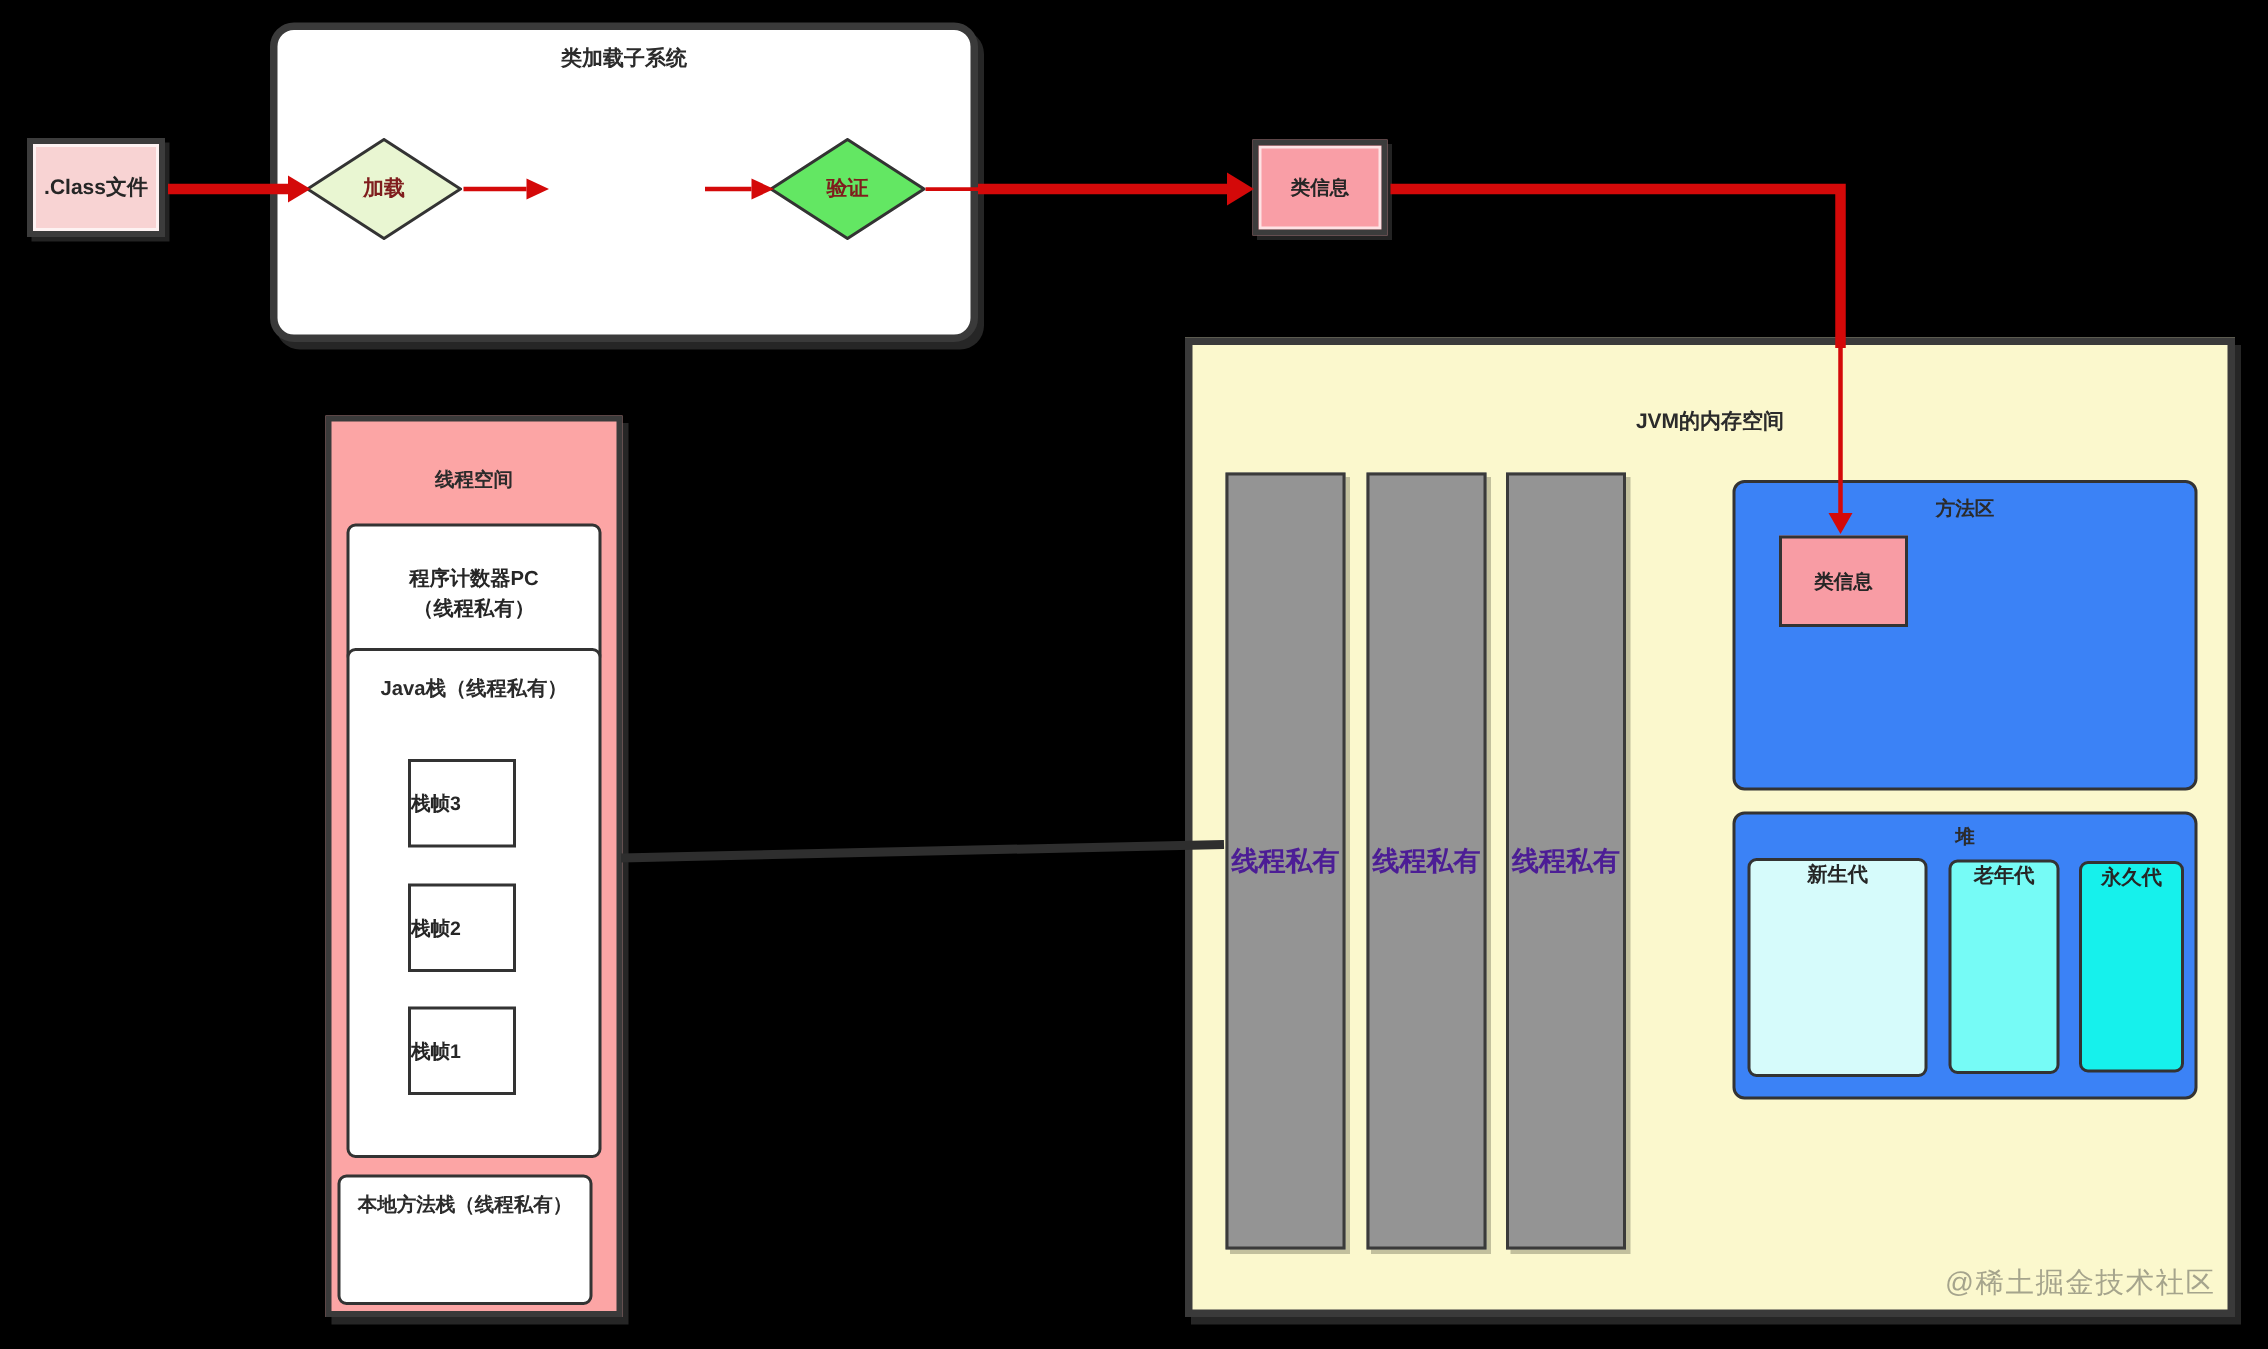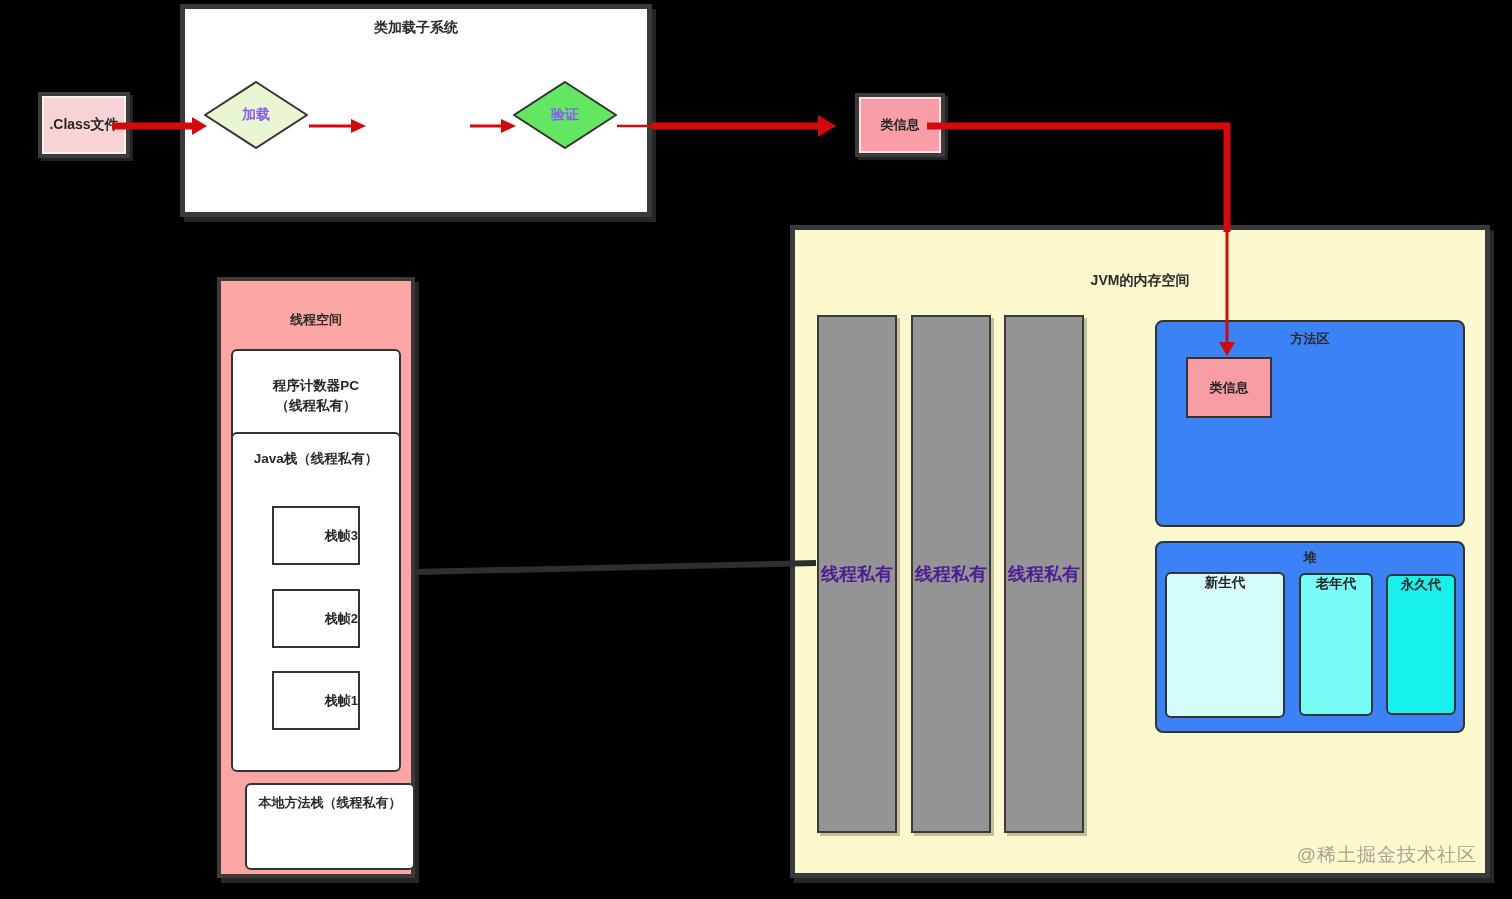--- a/index.html
+++ b/index.html
@@ -17,73 +17,73 @@
   .panel {
     position: absolute;
     border: 5px solid #3a3a3a;
     box-shadow: 4px 5px 0 rgba(70,70,70,0.55);
   }
   .small-node {
     position: absolute;
     border: 4px solid #3c3c3c;
     box-shadow: inset 0 0 0 2px rgba(255,255,255,0.7), 3px 3px 0 rgba(70,70,70,0.5);
     display: flex; align-items: center; justify-content: center;
-    font-size: 14px; font-weight: 700; margin-left: 20px;
+    font-size: 14px; font-weight: 700;
   }
   .inner-box {
     position: absolute;
     background: #fff;
     border: 2px solid #333;
     border-radius: 6px;
   }
   .ctitle {
     position: absolute; left: 0; right: 0;
     text-align: center;
     font-size: 14px; font-weight: 700;
     color: #2b2b2b;
   }
 
   
   #class-file { left: 18px; top: 92px; width: 92px; height: 66px; background: #F8D3D3; }
 
   
-  #class-loader { left: 180px; top: 4px; width: 472px; height: 213px; background: #fff; }
+  #class-loader { left: 180px; top: 15px; width: 472px; height: 213px; background: #fff; border-radius: 16px; }
   .diamond { position: absolute; width: 104px; height: 68px; }
   .diamond svg { position: absolute; left: 0; top: 0; }
   .diamond .dlabel {
     position: absolute; left: 0; top: 0; width: 100%; height: 100%;
     display: flex; align-items: center; justify-content: center;
-    font-size: 14px; font-weight: 700; color: #8b5cf6;
+    font-size: 14px; font-weight: 700; color: #7f1d1d;
   }
   .stage-0 polygon { fill: #E9F6D2; }
   .stage-1 polygon { fill: #A5EA9E; }
   .stage-2 polygon { fill: #63E763; }
   #stage-load   { left: 19px;  top: 72px; }
   #stage-link   { left: 180px; top: 72px; }
   #stage-verify { left: 328px; top: 72px; }
 
   
   #class-info-top { left: 835px; top: 93px; width: 90px; height: 64px; background: #F99EA6; font-size: 13px; }
 
   
   #thread-space { left: 217px; top: 277px; width: 198px; height: 601px; background: #fca5a5; border-width: 4px; }
   #thread-space-title { top: 30px; font-size: 13px; }
   #pc-register { left: 10px; top: 68px; width: 170px; height: 94px;
     display: flex; flex-direction: column; align-items: center; justify-content: center;
     font-size: 13.5px; font-weight: 700; line-height: 1.45; text-align: center; }
   #java-stack { left: 10px; top: 151px; width: 170px; height: 340px; }
   #java-stack-title { top: 16px; font-size: 13.5px; }
   .stack-frame {
-    position: absolute; left: 39px; width: 88px; height: 59px;
+    position: absolute; left: 39px; width: 72px; height: 59px;
     background: #fff; border: 2px solid #333;
-    display: flex; align-items: center; justify-content: flex-end;
+    display: flex; align-items: center; justify-content: flex-start;
     font-size: 13px; font-weight: 700;
   }
   #frame-3 { top: 72px; } #frame-2 { top: 155px; } #frame-1 { top: 237px; }
-  #native-stack { left: 24px; top: 502px; width: 170px; height: 87px; }
+  #native-stack { left: 4px; top: 502px; width: 170px; height: 87px; }
   #native-stack-title { top: 9px; font-size: 13px; }
 
   
   #jvm { left: 790px; top: 225px; width: 700px; height: 653px; background: #FBF8CD; }
   #jvm-title { top: 42px; font-size: 14px; }
   .thread-bar {
     position: absolute; top: 85px; width: 80px; height: 518px;
     background: #949494; border: 2px solid #3a3a3a;
     box-shadow: 3px 3px 0 rgba(90,88,70,0.35);
     display: flex; align-items: center; justify-content: center;

